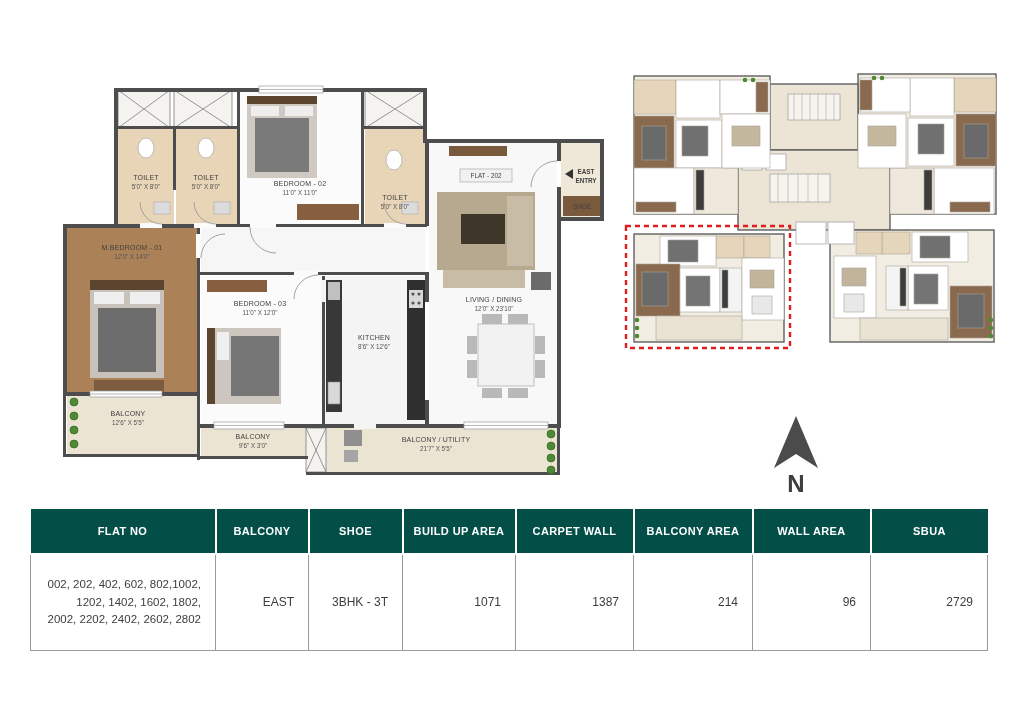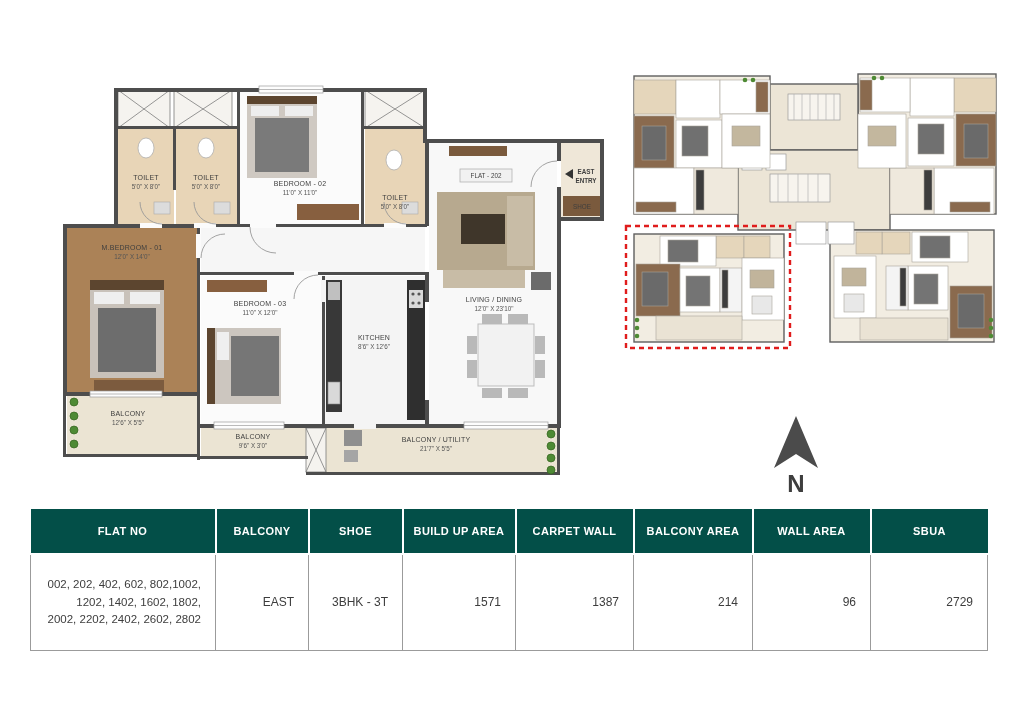--- a/index.html
+++ b/index.html
@@ -368,21 +368,21 @@
         <th>BALCONY AREA</th>
         <th>WALL AREA</th>
         <th>SBUA</th>
       </tr>
     </thead>
     <tbody>
       <tr>
         <td style="font-size:11.5px;">002, 202, 402, 602, 802,1002, 1202, 1402, 1602, 1802, 2002, 2202, 2402, 2602, 2802</td>
         <td>EAST</td>
         <td>3BHK - 3T</td>
-        <td>1571</td>
+        <td>1071</td>
         <td>1387</td>
         <td>214</td>
         <td>96</td>
         <td>2729</td>
       </tr>
     </tbody>
   </table>
 
 </div>
 

